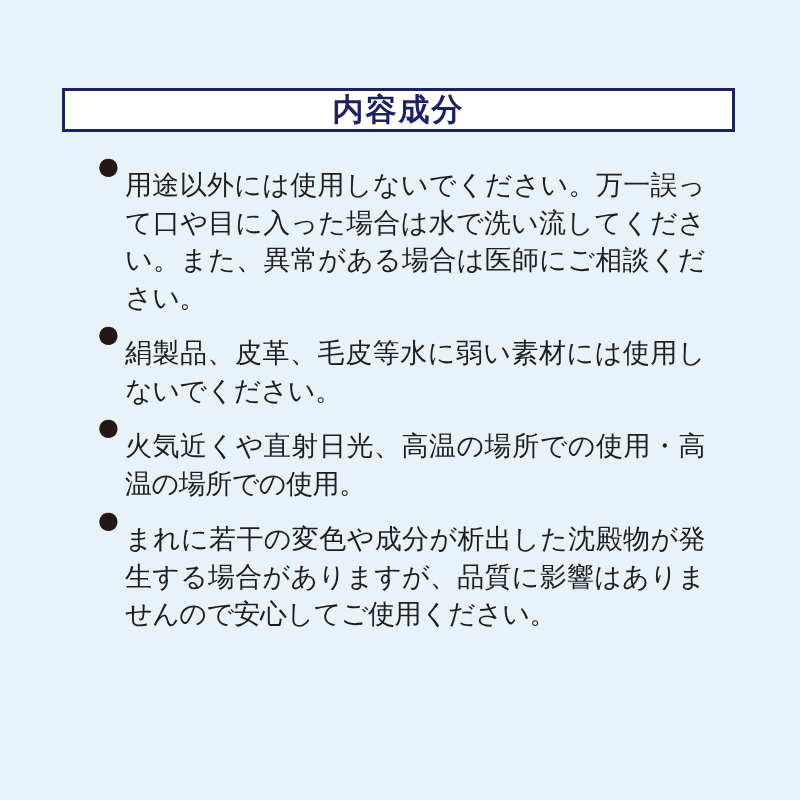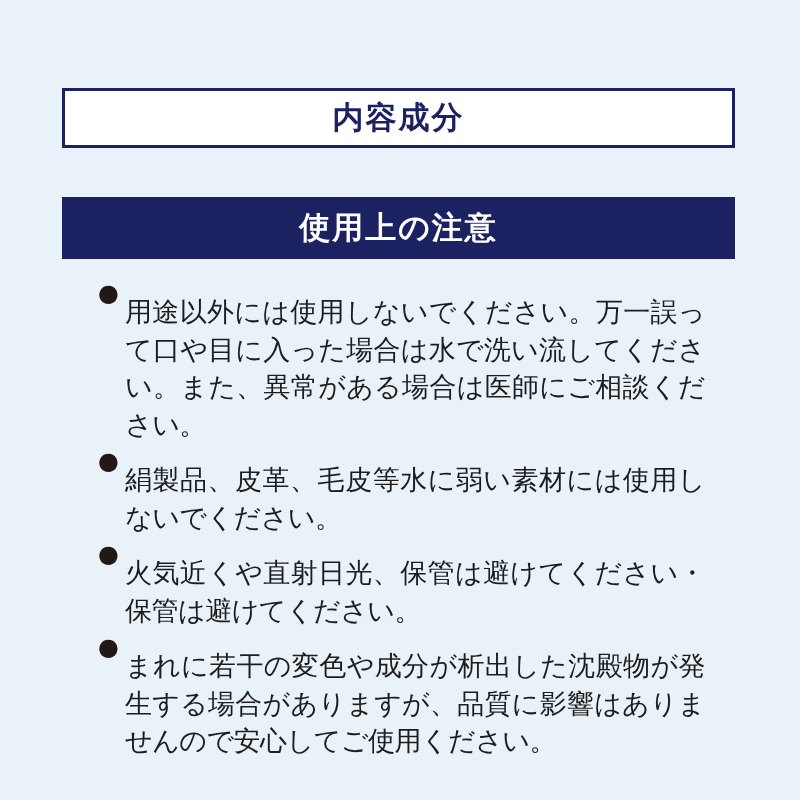--- a/index.html
+++ b/index.html
@@ -15,21 +15,21 @@
   }
   .sheet {
     position: relative;
     width: 800px;
     height: 800px;
   }
   
   .ingredients-title-box {
     box-sizing: border-box;
     margin: 88px 65px 0 62px;
-    height: 60px;
+    height: 44px;
     background: #ffffff;
     border: 3px solid #1b2161;
     display: flex;
     align-items: center;
     justify-content: center;
   }
   .ingredients-title {
     font-size: 31px;
     font-weight: bold;
     color: #1b2161;
@@ -87,39 +87,36 @@
 </head>
 <body>
 
 <div class="sheet">
 
   <div class="ingredients-title-box">
     <span class="ingredients-title">内容成分</span>
   </div>
 
 
-  <div class="precautions-header">
-    <span class="precautions-title">使用上の注意</span>
-  </div>
 
   <div class="precautions-list">
 
     <div class="precaution-item">
       <span class="bullet">●</span>
       <span class="item-text">用途以外には使用しないでください。万一誤って口や目に入った場合は水で洗い流してください。また、異常がある場合は医師にご相談ください。</span>
     </div>
 
     <div class="precaution-item">
       <span class="bullet">●</span>
       <span class="item-text">絹製品、皮革、毛皮等水に弱い素材には使用しないでください。</span>
     </div>
 
     <div class="precaution-item">
       <span class="bullet">●</span>
-      <span class="item-text">火気近くや直射日光、保管は避けてください・保管は避けてください。</span>
+      <span class="item-text">火気近くや直射日光、高温の場所での使用・高温の場所での使用。</span>
     </div>
 
     <div class="precaution-item">
       <span class="bullet">●</span>
       <span class="item-text">まれに若干の変色や成分が析出した沈殿物が発生する場合がありますが、品質に影響はありませんので安心してご使用ください。</span>
     </div>
 
   </div>
 
 </div>

